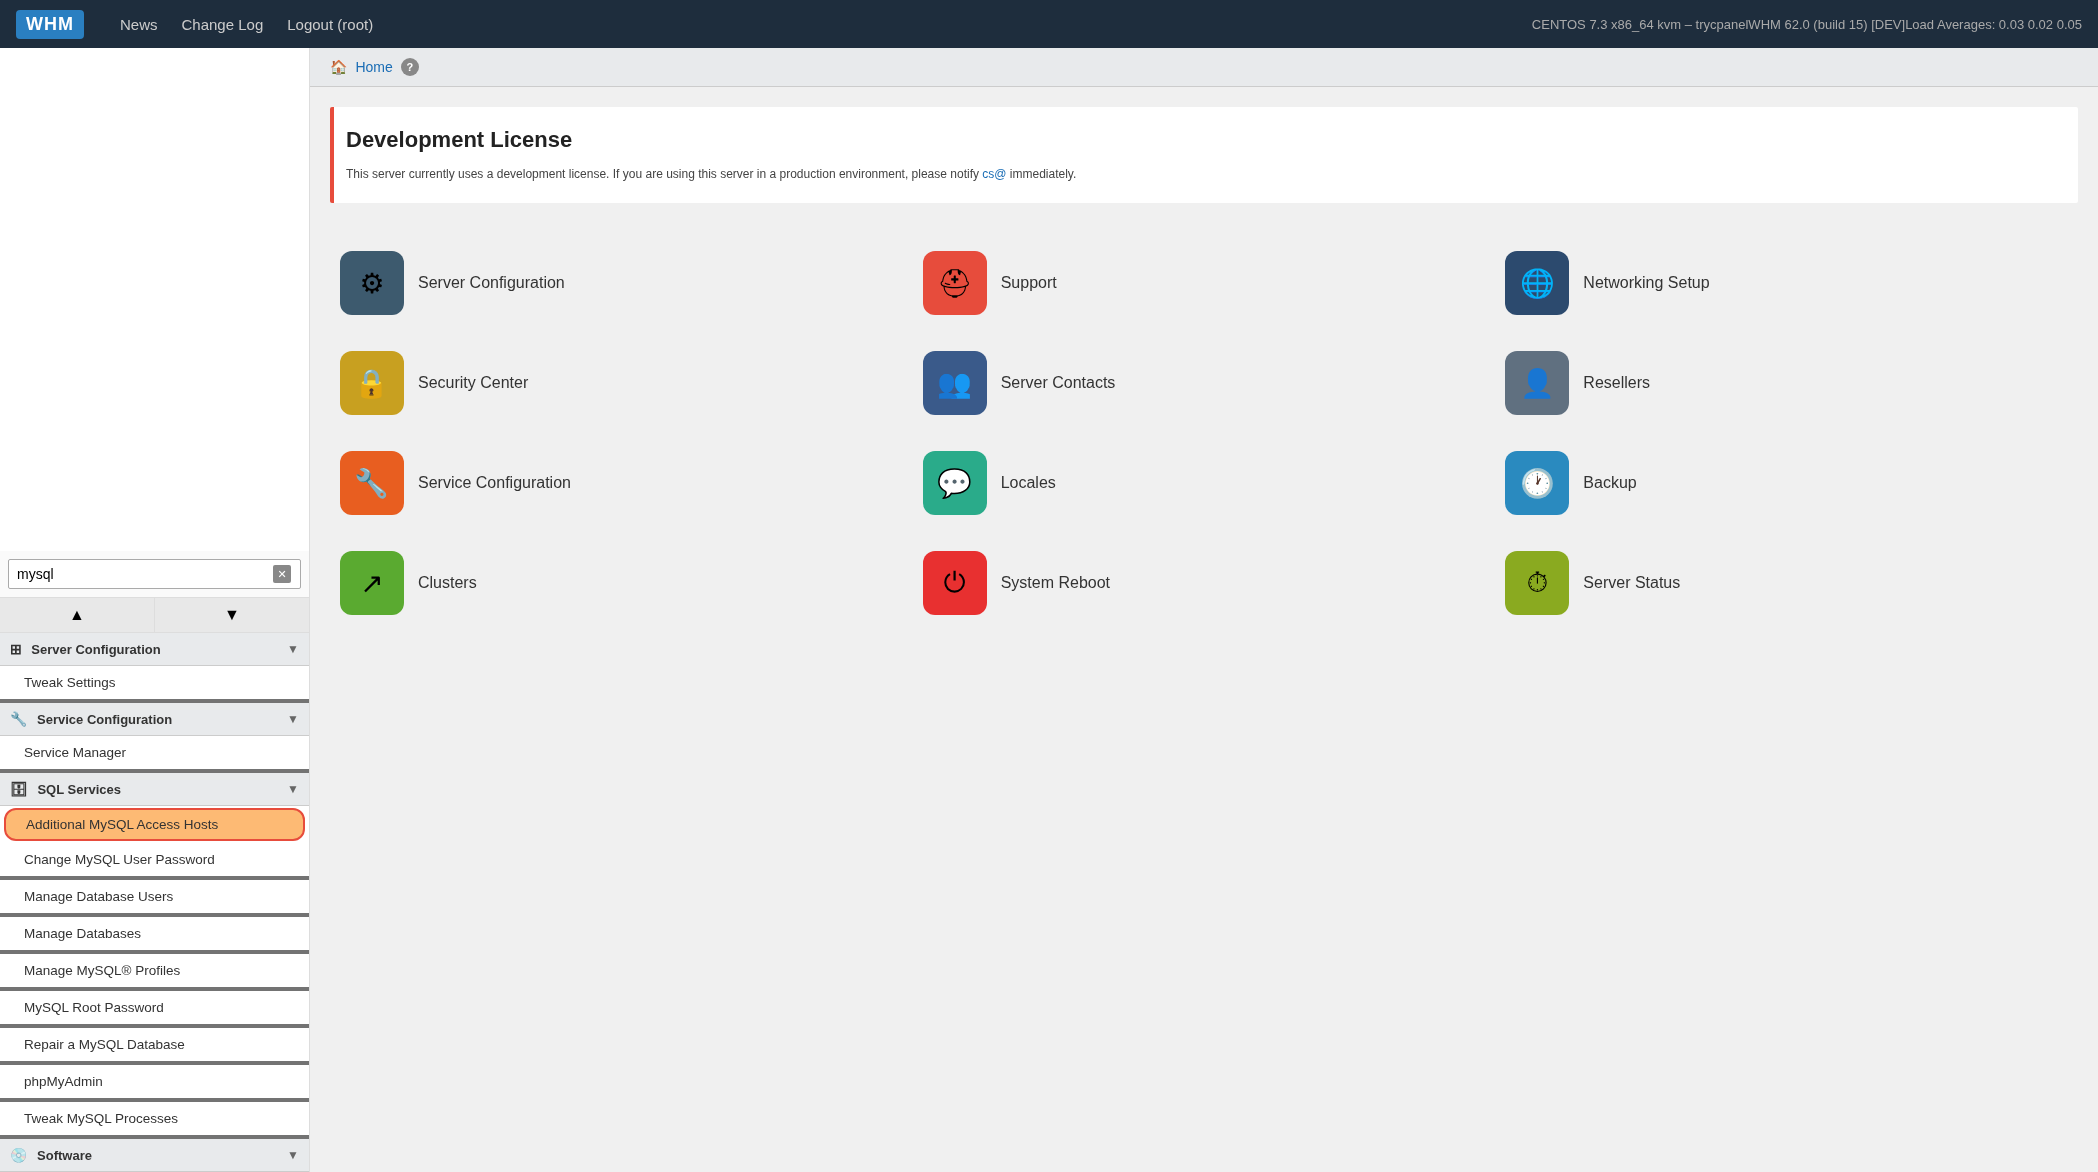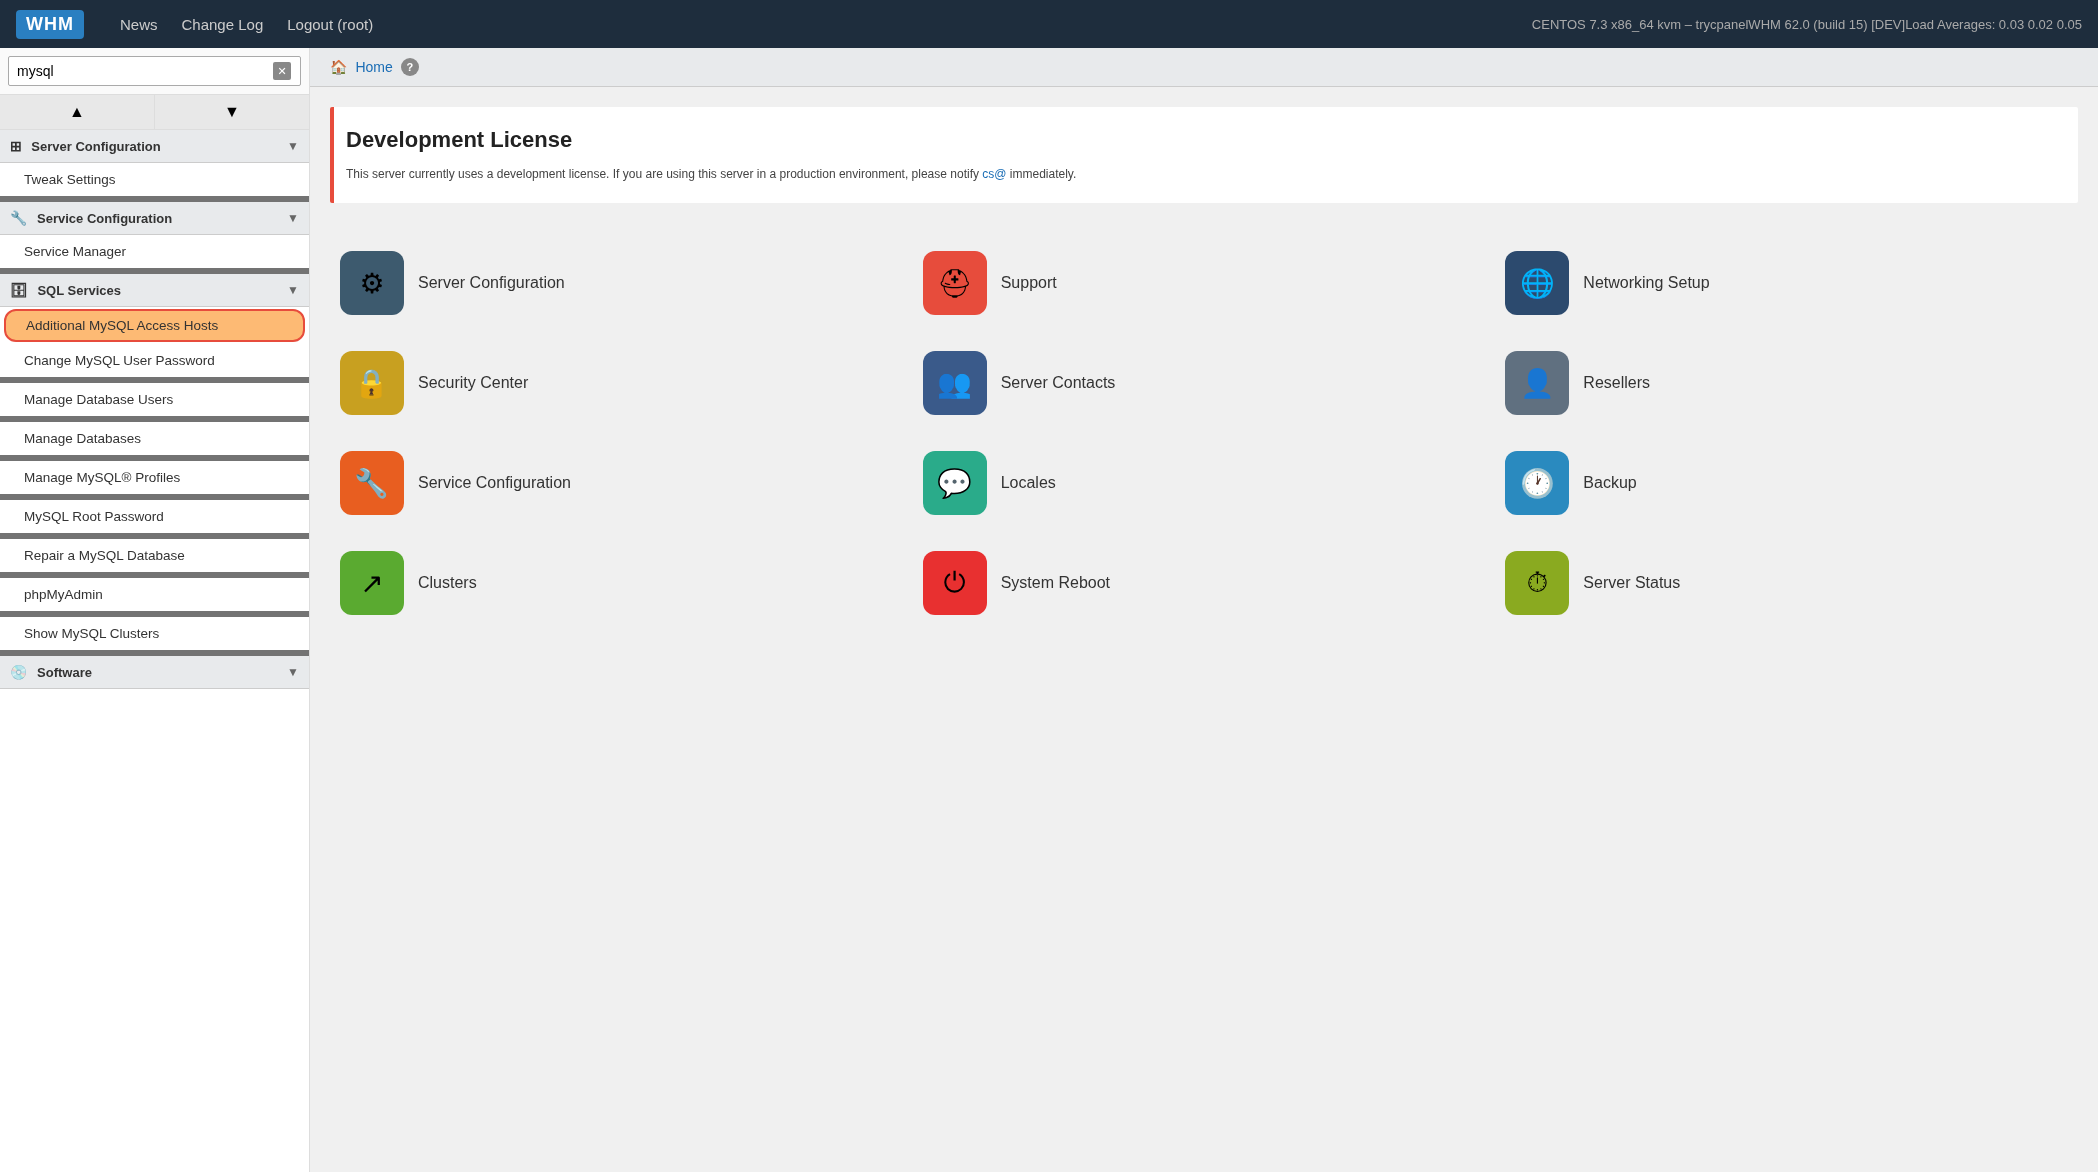--- a/index.html
+++ b/index.html
@@ -46,20 +46,21 @@
 
     
     #sidebar {
       width: 310px;
       min-width: 310px;
       background: #fff;
       border-right: 1px solid #ddd;
       overflow-y: auto;
       display: flex;
       flex-direction: column;
+      justify-content: flex-end;
     }
 
     
     .search-bar {
       display: flex;
       align-items: center;
       padding: 8px;
       border-bottom: 1px solid #ddd;
       background: #fafafa;
       position: relative;
@@ -127,21 +128,21 @@
     .section-header .section-chevron {
       font-size: 12px;
       color: #666;
     }
 
     
     .sidebar-item {
       padding: 9px 10px 9px 24px;
       color: #333;
       cursor: pointer;
-      border-bottom: 6px solid #737373;
+      border-bottom: 4px solid #737373;
       font-size: 13.5px;
     }
     .sidebar-item.active {
       border: 2px solid #e74c3c;
       border-radius: 12px;
       color: #333;
       background: #fdba74;
       margin: 2px 4px;
       padding: 7px 8px 7px 20px;
     }
@@ -302,21 +303,21 @@
       <span class="section-chevron">▼</span>
     </div>
     <div class="sidebar-item active">Additional MySQL Access Hosts</div>
     <div class="sidebar-item">Change MySQL User Password</div>
     <div class="sidebar-item">Manage Database Users</div>
     <div class="sidebar-item">Manage Databases</div>
     <div class="sidebar-item">Manage MySQL® Profiles</div>
     <div class="sidebar-item">MySQL Root Password</div>
     <div class="sidebar-item">Repair a MySQL Database</div>
     <div class="sidebar-item">phpMyAdmin</div>
-    <div class="sidebar-item">Show MySQL Clusters</div>
+    <div class="sidebar-item">Tweak MySQL Processes</div>
 
     <div class="section-header">
       <span>
         <span class="section-icon">💿</span>
         <span>Software</span>
       </span>
       <span class="section-chevron">▼</span>
     </div>
   </div>
 

